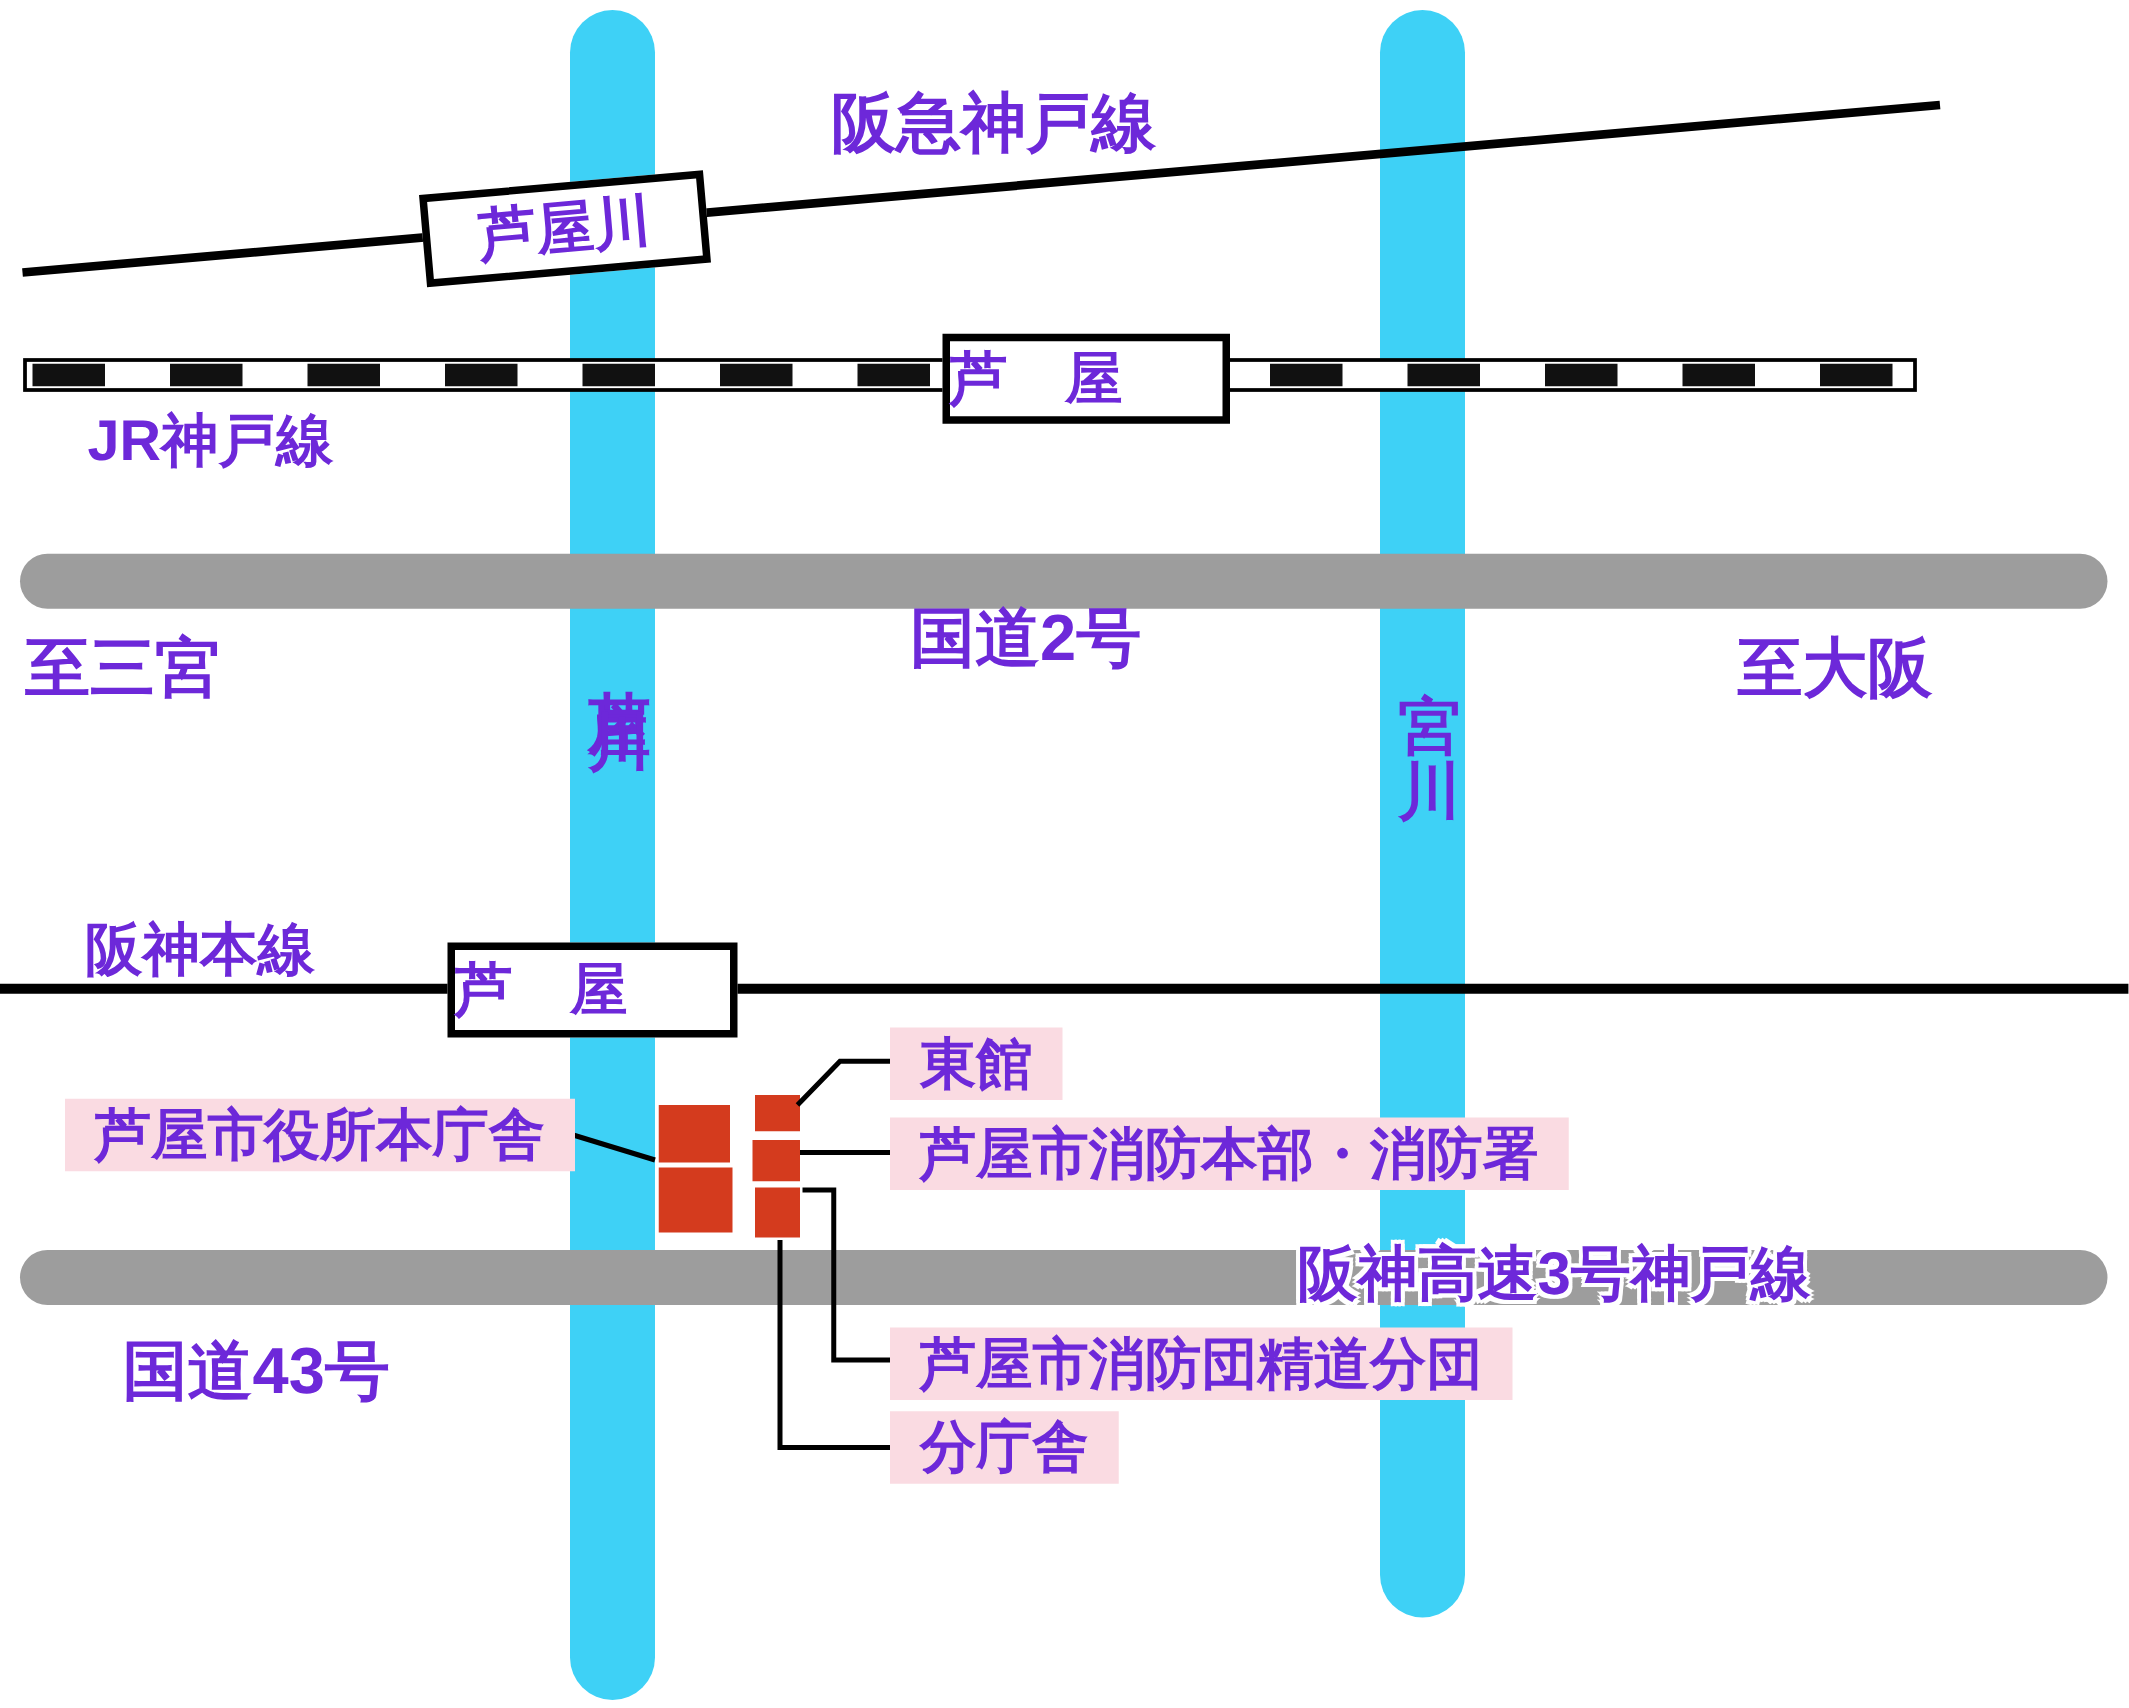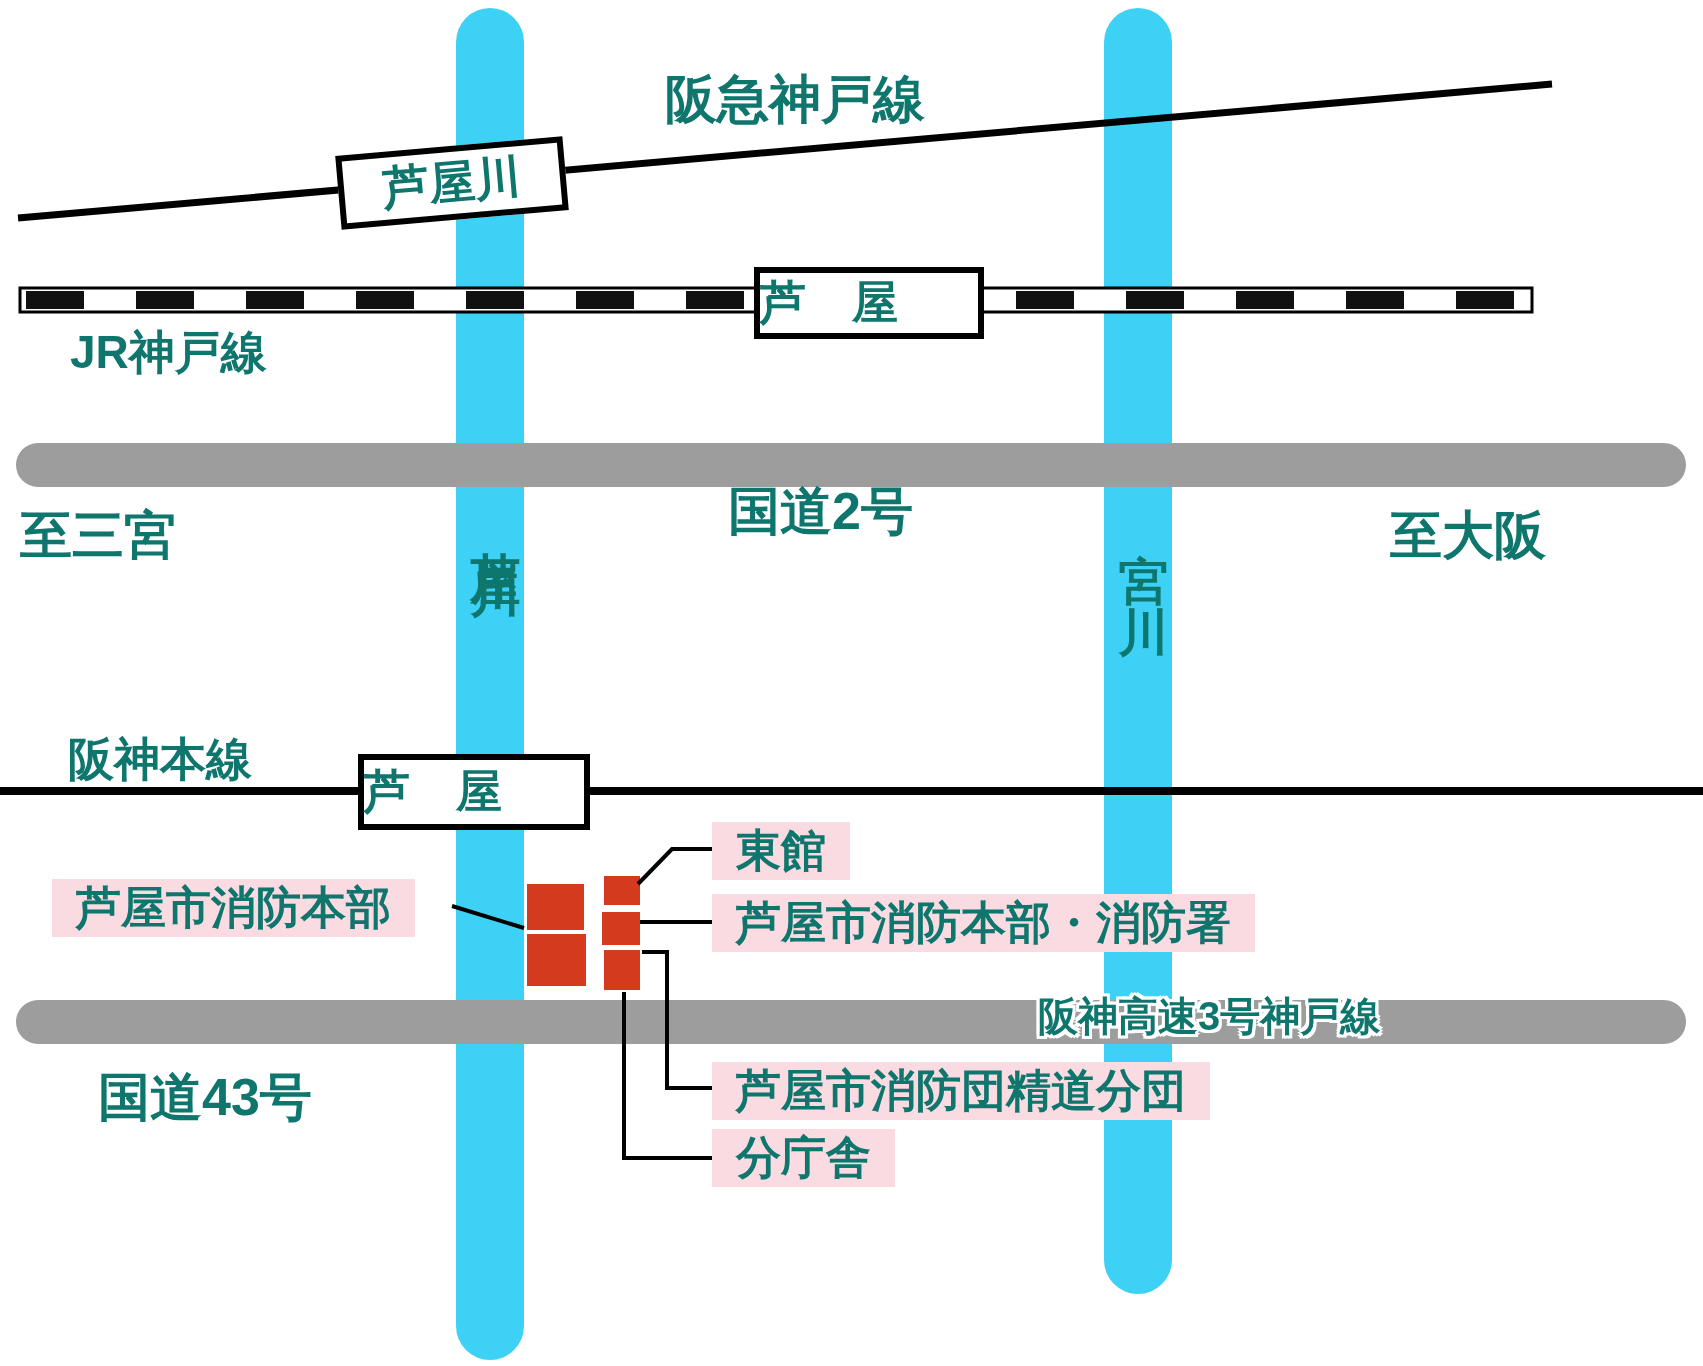--- a/index.html
+++ b/index.html
@@ -3,21 +3,21 @@
 <meta charset="utf-8">
 <style>
   html,body{margin:0;padding:0;background:#fff;}
   .map{
     position:relative;
     width:1703px;height:1366px;
     background:#fff;
     overflow:hidden;
     font-family:"Liberation Sans","DejaVu Sans",sans-serif;
     font-weight:bold;
-    color:#0f766e;
+    color:#6d28d9;
   }
   .layer{position:absolute;left:0;top:0;}
   svg.layer{z-index:0;}
   .labels{z-index:1;width:1703px;height:1366px;pointer-events:none;}
   .lbl{position:absolute;white-space:nowrap;line-height:1.05;}
   .road-lbl{font-size:52px;}
   .rail-lbl{font-size:46px;}
   .station-box{
     position:absolute;
     background:#fff;
@@ -116,23 +116,23 @@
 
     <div class="vert" style="left:463px;top:512px;letter-spacing:8px;">芦屋川</div>
     <div class="vert vert-gap" style="left:1111px;top:512px;">宮川</div>
 
     <div class="lbl rail-lbl" style="left:68px;top:735px;">阪神本線</div>
 
     <div class="station-box" style="left:358px;top:754px;width:220px;height:64px;">
       <span>芦　屋</span>
     </div>
 
-    <div class="pink" style="left:52px;top:879px;">芦屋市消防本部</div>
+    <div class="pink" style="left:52px;top:879px;">芦屋市役所本庁舎</div>
     <div class="pink" style="left:712px;top:822px;">東館</div>
     <div class="pink" style="left:712px;top:894px;">芦屋市消防本部・消防署</div>
     <div class="pink" style="left:712px;top:1062px;">芦屋市消防団精道分団</div>
     <div class="pink" style="left:712px;top:1129px;">分庁舎</div>
 
-    <div class="lbl halo" style="left:1038px;top:995px;font-size:40px;">阪神高速3号神戸線</div>
+    <div class="lbl halo" style="left:1038px;top:995px;font-size:48px;">阪神高速3号神戸線</div>
     <div class="lbl road-lbl" style="left:66px;top:1070px;margin-left:32px;">国道43号</div>
 
   </div>
 </div>
 
 </body></html>

